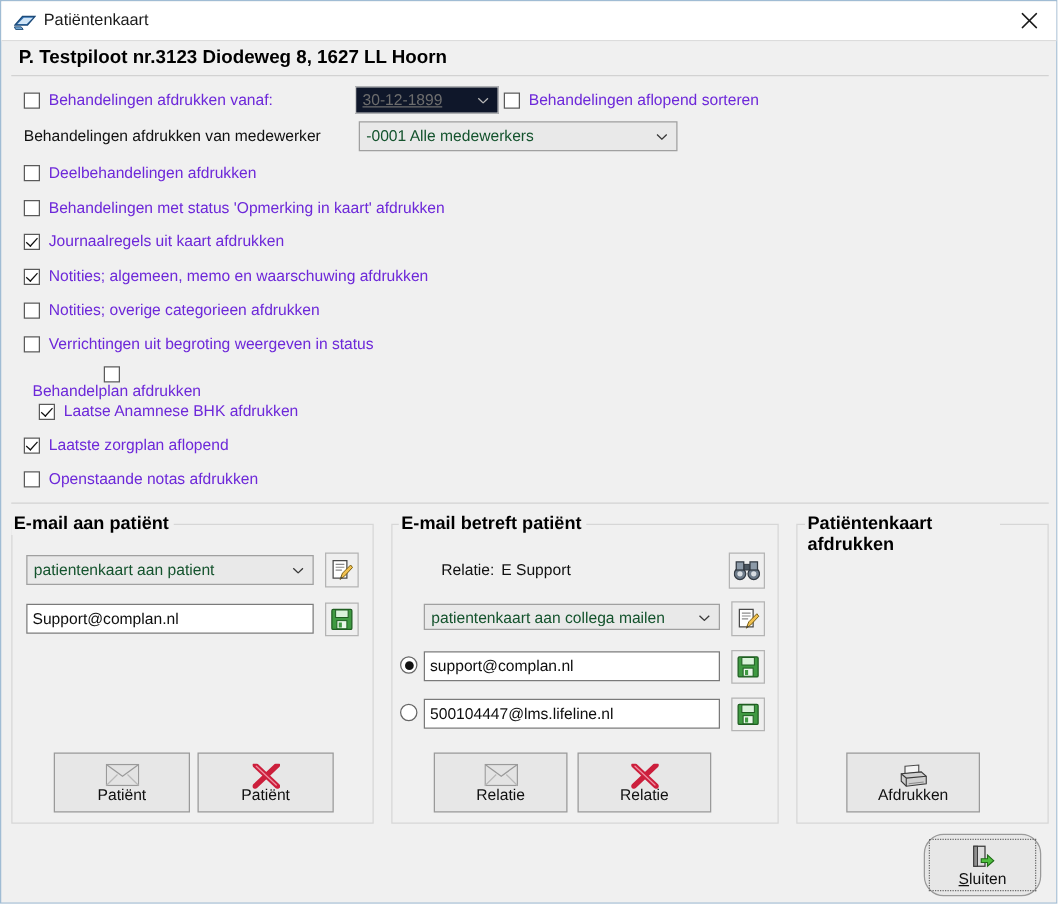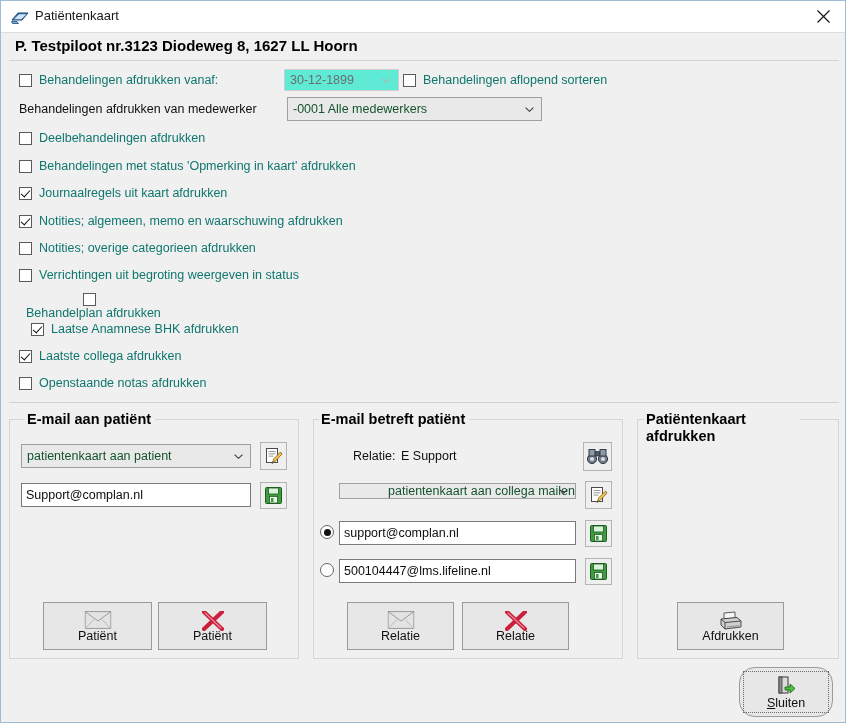--- a/index.html
+++ b/index.html
@@ -85,21 +85,21 @@
     position: absolute;
     left: 3px; top: 0px;
     width: 4px; height: 8px;
     border: solid #0f0f0f;
     border-width: 0 1.6px 1.6px 0;
     transform: rotate(42deg);
   }
   .opt-label {
     margin-left: 7px;
     font-size: 12.5px;
-    color: #0f766e;
+    color: #6d28d9;
     white-space: nowrap;
   }
   .plain-label {
     position: absolute;
     font-size: 12.5px;
     color: #101010;
     white-space: nowrap;
   }
 
   
@@ -119,23 +119,24 @@
     white-space: nowrap;
     overflow: hidden;
   }
   .combo .carrow {
     position: absolute;
     right: 7px; top: 50%;
     margin-top: -2px;
     width: 9px; height: 5px;
   }
   .combo.disabled {
-    background: #5eead4;
+    background: #0f172a;
     border: 1px solid #cfcfcf;
     color: #6d6d6d;
+    text-decoration: underline;
   }
 
   
   .tinput {
     position: absolute;
     box-sizing: border-box;
     background: #ffffff;
     border: 1px solid #7a7a7a;
     font-size: 12.5px;
     color: #0d0d0d;
@@ -297,31 +298,31 @@
   <div class="opt-row" style="top:292px;flex-direction:column;">
     <div class="cbox"></div>
     <div class="opt-label">Behandelplan afdrukken</div>
   </div>
   <div class="opt-row" style="top:319px;padding-left:12px;">
     <div class="cbox checked"></div>
     <div class="opt-label">Laatse Anamnese BHK afdrukken</div>
   </div>
   <div class="opt-row" style="top:346px;">
     <div class="cbox checked"></div>
-    <div class="opt-label">Laatste collega afdrukken</div>
+    <div class="opt-label">Laatste zorgplan aflopend</div>
   </div>
   <div class="opt-row" style="top:373px;">
     <div class="cbox"></div>
     <div class="opt-label">Openstaande notas afdrukken</div>
   </div>
 
   <div class="hline" style="left:8px; top:401px; width:830px;"></div>
 
   <div class="group" style="left:8px; top:418px; width:290px; height:240px;"></div>
-  <div class="group-title" style="left:24px; top:410px;">E-mail aan patiënt</div>
+  <div class="group-title" style="left:8px; top:410px;">E-mail aan patiënt</div>
 
   <div class="combo" style="left:20px; top:443px; width:230px; height:24px;">
     <div class="ctext">patientenkaart aan patient</div>
     <svg class="carrow" viewBox="0 0 9 5">
       <path d="M0.6 0.6 L4.5 4.3 L8.4 0.6" fill="none" stroke="#3a3a3a" stroke-width="1.1"></path>
     </svg>
   </div>
   <div class="iconbtn" style="left:259px; top:441px; width:27px; height:28px;">
     <svg width="19" height="19" viewBox="0 0 19 19">
       <rect x="2.5" y="1.5" width="11" height="14" fill="#ffffff" stroke="#4a4a4a" stroke-width="1"></rect>
@@ -373,21 +374,21 @@
       <circle cx="5" cy="11" r="4.6" fill="#6d7b8a" stroke="#333b44" stroke-width="1"></circle>
       <circle cx="16" cy="11" r="4.6" fill="#6d7b8a" stroke="#333b44" stroke-width="1"></circle>
       <circle cx="5" cy="11" r="2.1" fill="#d8dde2"></circle>
       <circle cx="16" cy="11" r="2.1" fill="#d8dde2"></circle>
       <rect x="2" y="1.5" width="6" height="6.5" fill="#8c9aa8" stroke="#333b44" stroke-width="1"></rect>
       <rect x="13" y="1.5" width="6" height="6.5" fill="#8c9aa8" stroke="#333b44" stroke-width="1"></rect>
       <rect x="8.5" y="3.5" width="4" height="4.5" fill="#4d5862" stroke="#333b44" stroke-width="0.8"></rect>
     </svg>
   </div>
 
-  <div class="combo" style="left:338px; top:482px; width:237px; height:16px;justify-content:flex-end;">
+  <div class="combo" style="left:338px; top:482px; width:237px; height:21px;">
     <div class="ctext">patientenkaart aan collega mailen</div>
     <svg class="carrow" viewBox="0 0 9 5">
       <path d="M0.6 0.6 L4.5 4.3 L8.4 0.6" fill="none" stroke="#3a3a3a" stroke-width="1.1"></path>
     </svg>
   </div>
   <div class="iconbtn" style="left:584px; top:480px; width:27px; height:28px;">
     <svg width="19" height="19" viewBox="0 0 19 19">
       <rect x="2.5" y="1.5" width="11" height="14" fill="#ffffff" stroke="#4a4a4a" stroke-width="1"></rect>
       <line x1="4.5" y1="4.5" x2="11.5" y2="4.5" stroke="#8a8a8a" stroke-width="0.9"></line>
       <line x1="4.5" y1="6.8" x2="11.5" y2="6.8" stroke="#8a8a8a" stroke-width="0.9"></line>

